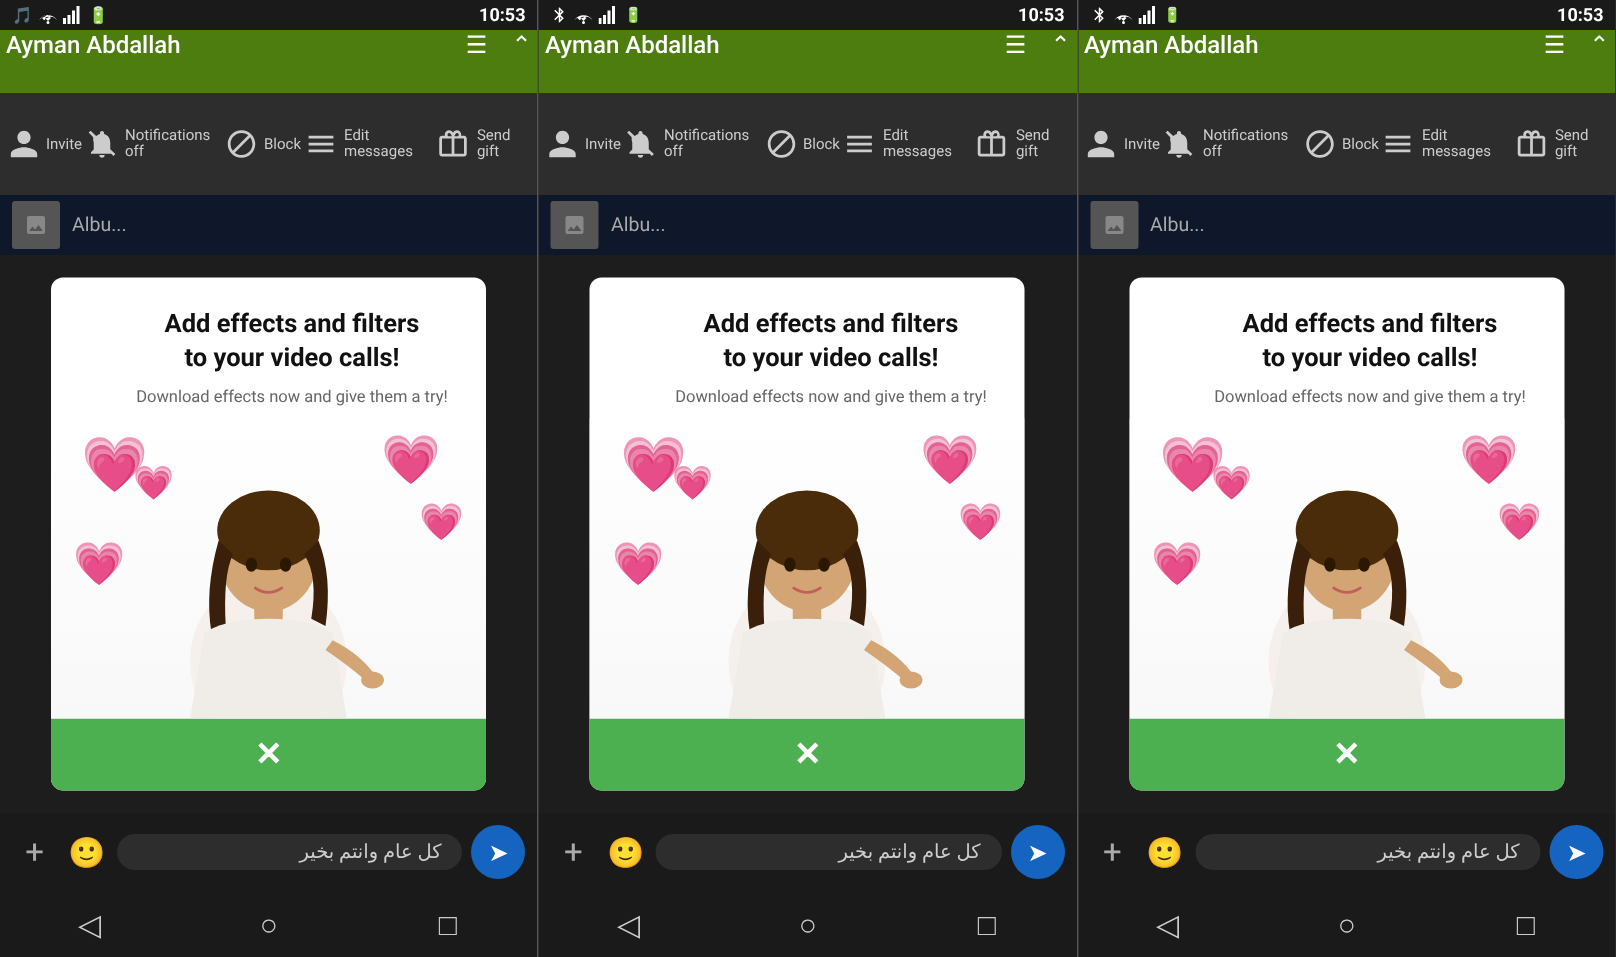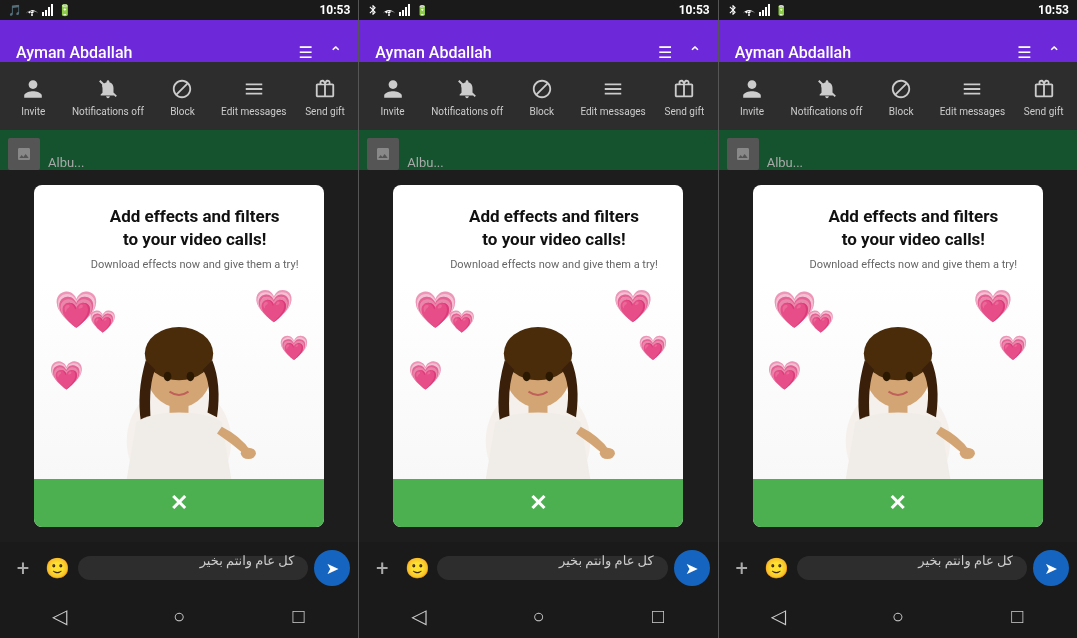--- a/index.html
+++ b/index.html
@@ -39,68 +39,68 @@
       justify-content: space-between;
       padding: 0 8px;
       font-size: 11px;
       color: #fff;
     }
     .status-icons { display: flex; align-items: center; gap: 3px; }
     .status-time { font-size: 12px; font-weight: bold; margin-left: 16px; }
 
     
     .header-bar {
-      background: #6d28d9;
+      background: #4d7c0f;
       height: 42px;
       display: flex;
-      align-items: flex-end;
+      align-items: flex-start;
       justify-content: space-between;
-      padding: 0 16px;
+      padding: 0 4px;
     }
     .header-title {
       color: #fff;
       font-size: 16px;
       font-weight: 500;
     }
     .header-icons { display: flex; gap: 16px; align-items: center; color: #fff; font-size: 16px; }
 
     
     .action-toolbar {
       background: #2d2d2d;
       height: 68px;
       display: flex;
       align-items: center;
       justify-content: space-around;
       padding: 0 4px;
     }
     .action-item {
       display: flex;
-      flex-direction: column;
+      flex-direction: row;
       align-items: center;
       gap: 3px;
       color: #ccc;
       font-size: 10px;
       min-width: 40px;
     }
     .action-icon {
       width: 28px;
       height: 28px;
       display: flex;
       align-items: center;
       justify-content: center;
       font-size: 18px;
       color: #ccc;
     }
 
     
     .album-row {
-      background: #14532d;
+      background: #0f172a;
       height: 40px;
       display: flex;
-      align-items: flex-end;
+      align-items: center;
       padding: 0 8px;
       gap: 8px;
     }
     .album-placeholder {
       width: 32px;
       height: 32px;
       background: #555;
       border-radius: 2px;
       display: flex;
       align-items: center;
@@ -225,21 +225,21 @@
       width: 28px;
       text-align: center;
     }
     .input-text-area {
       flex: 1;
       background: #2d2d2d;
       border-radius: 20px;
       height: 20px;
       padding: 12px 14px;
       display: flex;
-      align-items: flex-end;
+      align-items: center;
       justify-content: flex-end;
     }
     .input-text-value {
       color: #ccc;
       font-size: 13px;
       direction: rtl;
     }
     .send-btn {
       width: 36px;
       height: 36px;

